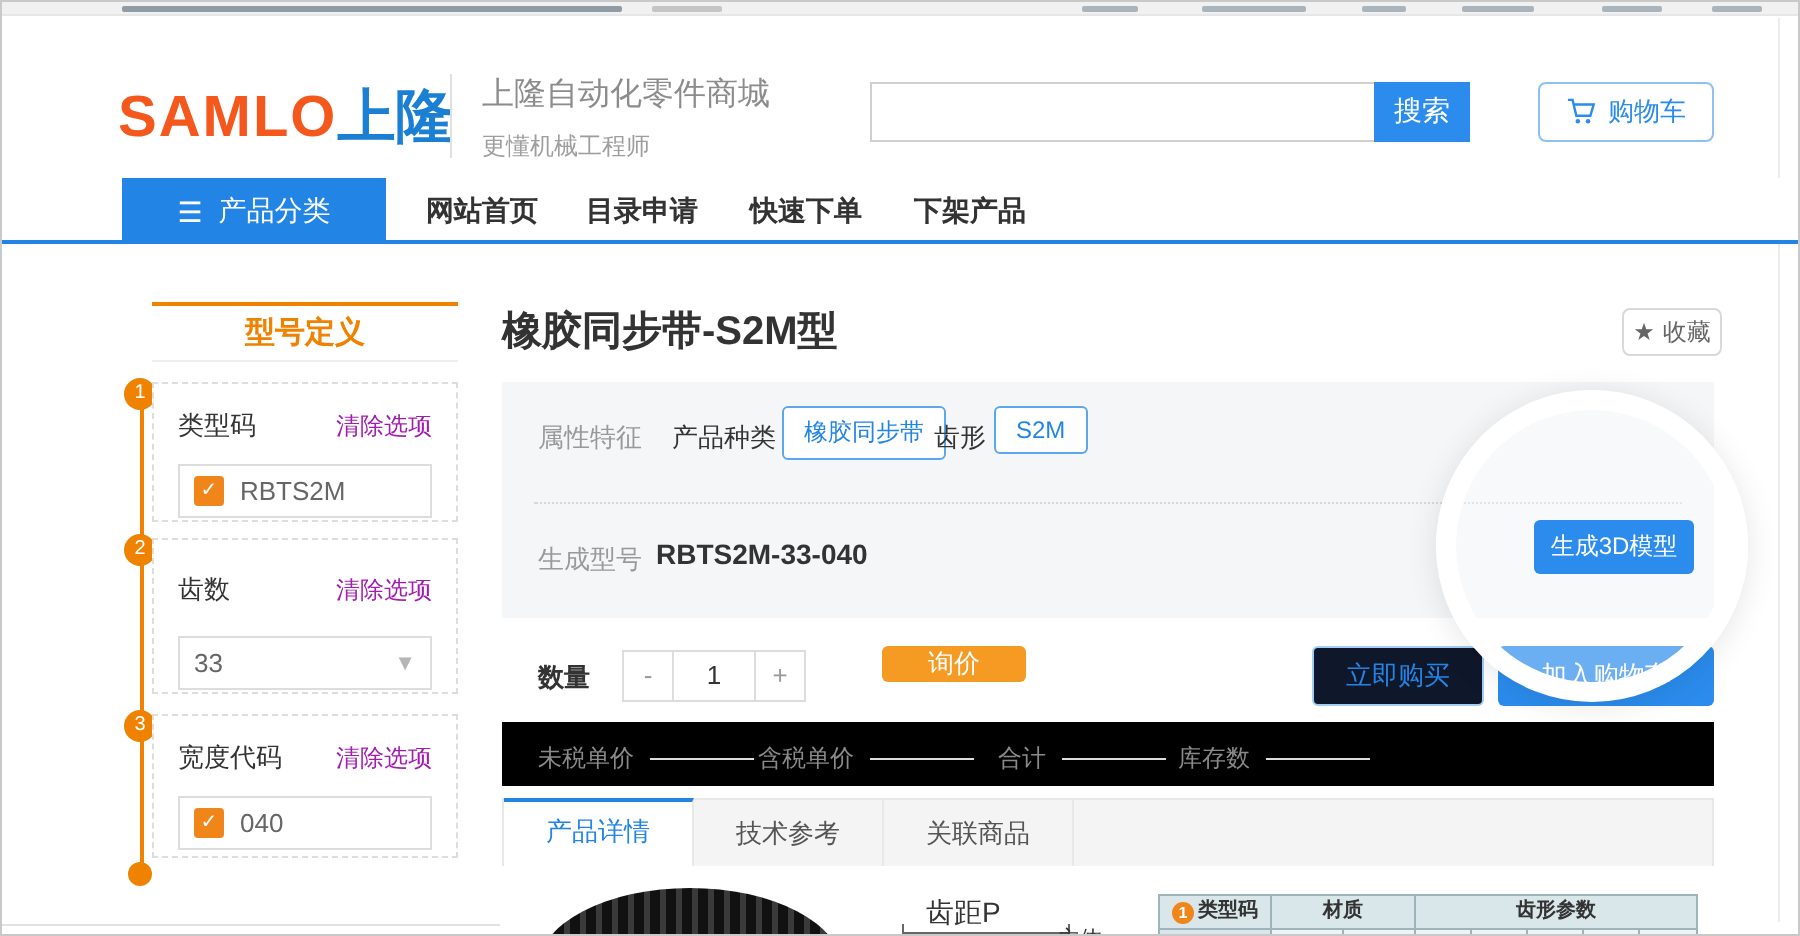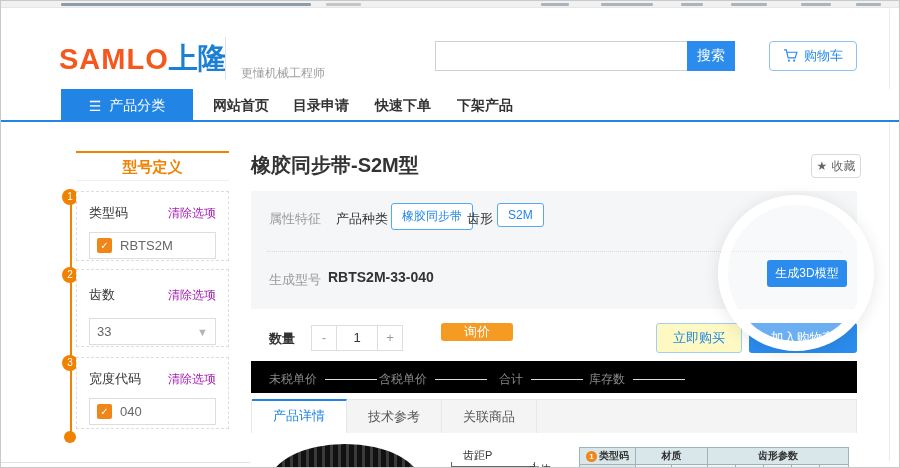--- a/index.html
+++ b/index.html
@@ -55,35 +55,35 @@
   .tag { position:absolute; border:1px solid #5aa7ef; color:#2285e5; background:#fff; border-radius:3px; font-size:12px; padding:4px 10px; cursor:pointer; }
   .model-val { font-size:14px; font-weight:bold; color:#333; }
   .btn-3d { left:766px; top:259px; width:80px; height:27px; background:#2b8ced; border:none; border-radius:3px; color:#fff; font-size:12px; cursor:pointer; z-index:7; }
   .spotlight { left:717px; top:194px; width:156px; height:156px; border-radius:50%; border:10px solid #fff; background:rgba(255,255,255,0.30); box-shadow:0 2px 16px rgba(0,0,0,0.10); z-index:6; }
 
   .qty-label { left:268px; top:329px; font-size:13px; font-weight:bold; color:#333; }
   .stepper { left:310px; top:324px; display:flex; }
   .step-btn { width:26px; height:26px; border:1px solid #ddd; background:#fff; color:#999; font-size:13px; text-align:center; line-height:24px; cursor:pointer; }
   .step-val { width:40px; height:26px; border-top:1px solid #ddd; border-bottom:1px solid #ddd; background:#fff; color:#333; font-size:13px; text-align:center; line-height:24px; }
   .btn-inquiry { left:440px; top:322px; width:72px; height:18px; background:#f59a23; border:none; border-radius:3px; color:#fff; font-size:13px; cursor:pointer; }
-  .btn-buy { left:655px; top:322px; width:86px; height:30px; background:#fef9c3; border:1px solid #a3cdf6; border-radius:3px; color:#2285e5; font-size:13px; cursor:pointer; z-index:4; }
+  .btn-buy { left:655px; top:322px; width:86px; height:30px; background:#0f172a; border:1px solid #a3cdf6; border-radius:3px; color:#2285e5; font-size:13px; cursor:pointer; z-index:4; }
   .btn-cart { left:748px; top:322px; width:108px; height:30px; background:#2b8ced; border:none; border-radius:3px; color:#fff; font-size:13px; cursor:pointer; z-index:4; }
 
   .pricebar { left:250px; top:360px; width:606px; height:32px; background:#000000;text-align:right; }
   .pricefield { position:absolute; top:10px; font-size:12px; color:#8a8a8a; }
   .pricefield i { display:inline-block; width:52px; height:1px; background:#dcdcdc; margin-left:8px; vertical-align:middle; }
 
   .tabstrip { left:250px; top:398px; width:606px; height:34px; background:#f4f4f4; border:1px solid #e8e8e8; border-bottom:none; }
   .tab { position:absolute; top:0; width:95px; height:33px; font-size:13px; text-align:center; line-height:33px; color:#555; border-right:1px solid #e8e8e8; cursor:pointer; }
   .tab.active { background:#fff; border-top:2px solid #2285e5; color:#2285e5; height:34px; line-height:30px; margin-top:-1px; }
 
   
   .belt { left:268px; top:443px; width:152px; height:80px; border-radius:50%;
           background:repeating-linear-gradient(90deg,#111 0 5px,#3a3a3a 5px 8px); }
-  .dimlabel { left:462px; top:447px; font-size:11px; color:#333; }
+  .dimlabel { left:462px; top:447px; font-size:14px; color:#333; }
   .dimline { left:450px; top:461px; width:84px; height:10px; border-left:1px solid #666; border-right:1px solid #666; }
   .dimline i { position:absolute; left:0; right:0; top:4px; height:1px; background:#666; }
   .bodylabel { left:528px; top:461px; font-size:11px; color:#333; }
   .dtable { left:578px; top:446px; width:270px; border:1px solid #9fb3ba; border-bottom:none; background:#d9e6ea; }
   .dtable .hrow { display:flex; height:16px; }
   .dtable .hcell { border-right:1px solid #9fb3ba; font-size:10px; color:#333; font-weight:bold; text-align:center; line-height:16px; display:flex; align-items:center; justify-content:center; gap:2px; }
   .badge1 { width:11px; height:11px; border-radius:50%; background:#f08519; color:#fff; font-size:8px; line-height:11px; text-align:center; font-weight:bold; }
   .dtable .srow { display:flex; height:7px; border-top:1px solid #9fb3ba; background:#eef3f5; }
   .dtable .scell { border-right:1px solid #9fb3ba; }
 </style>
@@ -101,20 +101,21 @@
     <div class="frag" style="left:730px;width:36px;"></div>
     <div class="frag" style="left:800px;width:30px;"></div>
     <div class="frag" style="left:855px;width:25px;"></div>
   </div>
 
   <div class="abs" style="left:58px;top:38px;display:flex;align-items:center;">
     <span class="logo-en">SAMLO</span>
     <span class="logo-cn">上隆</span>
   </div>
   <div class="abs hdr-divider" style="left:224px;top:36px;"></div>
+  <div class="abs site-title" style="left:240px;top:36px;">上隆自动化零件商城</div>
   <div class="abs site-sub" style="left:240px;top:58px;">更懂机械工程师</div>
 
   <div class="abs" style="left:434px;top:40px;display:flex;">
     <input class="search-input" type="text" value="" style="">
     <button class="search-btn">搜索</button>
   </div>
 
   <button class="abs cart-btn" style="left:768px;top:40px;">
     <svg width="15" height="14" viewBox="0 0 16 15">
       <path d="M1 1h2.5l2 8.5H13l1.8-6H4.4" fill="none" stroke="#2b8ced" stroke-width="1.3"></path>

